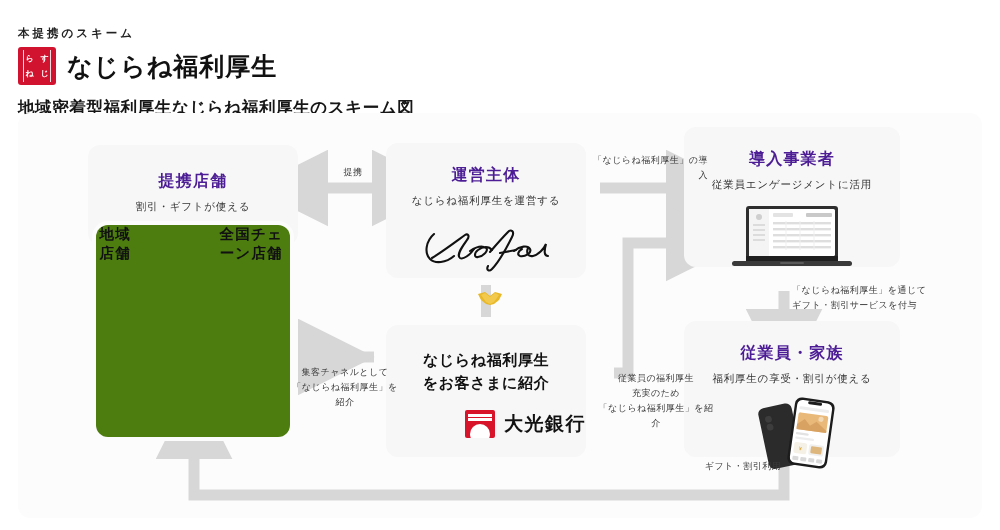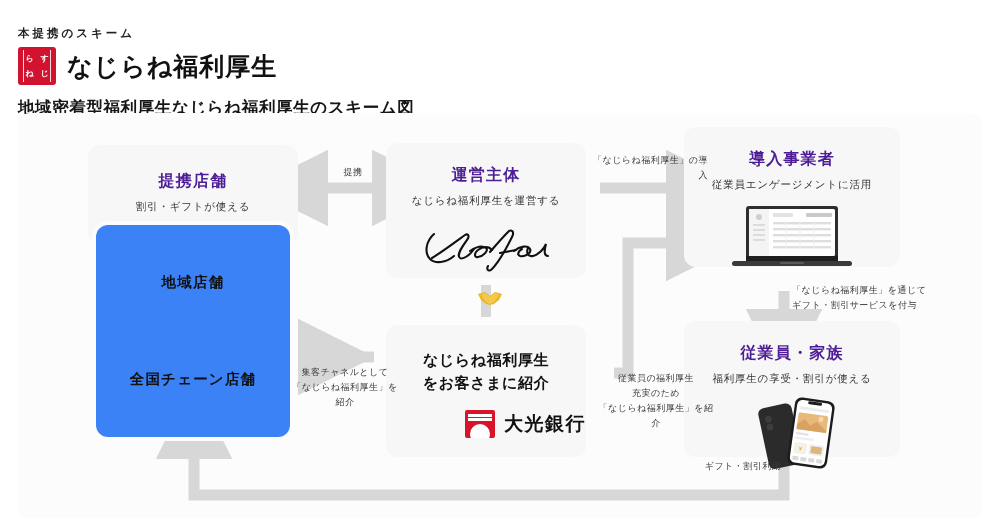--- a/index.html
+++ b/index.html
@@ -118,25 +118,25 @@
   }
 
   
   #node-partner {
     left: 70px; top: 32px; width: 210px; height: 100px;
     padding-top: 26px;
   }
   
   #node-stores {
     left: 78px; top: 112px; width: 194px; height: 212px;
-    background: #3b82f6;
+    background: #4d7c0f;
     border-radius: 12px;
     box-shadow: 0 0 0 4px #fcfcfc;
     display: flex;
-    flex-direction: column;
+    flex-direction: row;
     justify-content: center;
     gap: 78px;
   }
   .store-label {
     font-size: 14.5px;
     font-weight: 700;
     letter-spacing: 1.2px;
     color: #111;
   }
 

